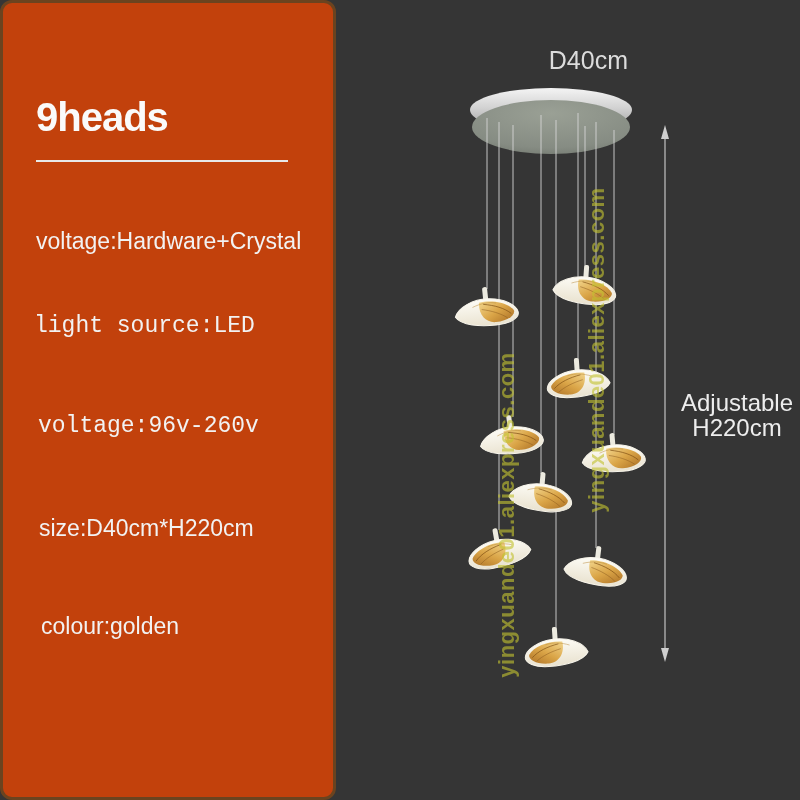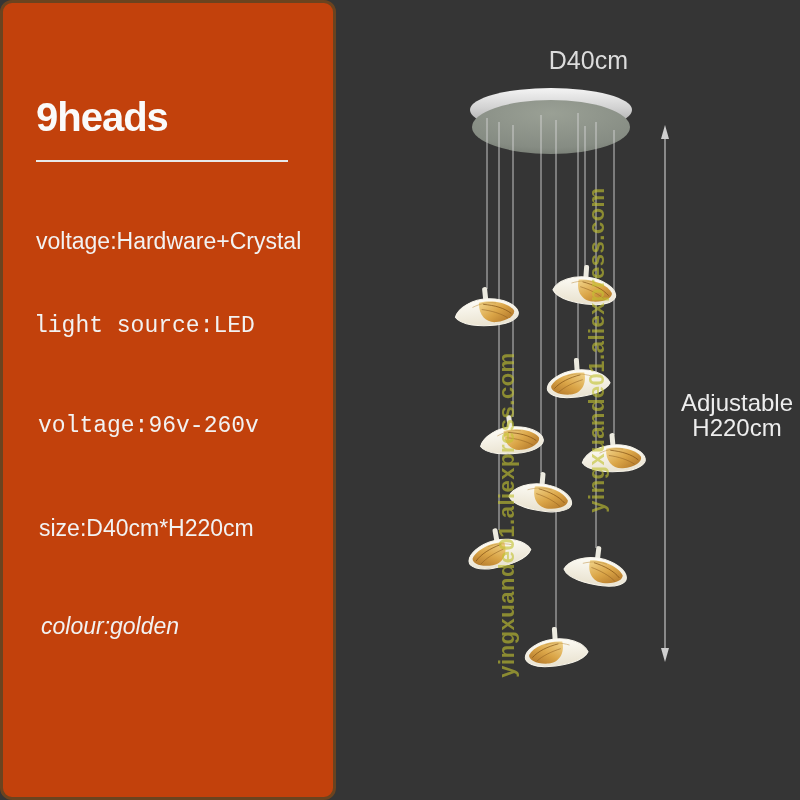--- a/index.html
+++ b/index.html
@@ -25,21 +25,21 @@
     background:#e8e8e8;
   }
   .spec{
     position:absolute;
     font-size:23px;color:#f2f2f2;white-space:nowrap;
   }
   .spec1{left:33px;top:225px;}
   .spec2{left:31px;top:310px;font-family:Liberation Mono, monospace;}
   .spec3{left:35px;top:410px;font-family:Liberation Mono, monospace;}
   .spec4{left:36px;top:512px;}
-  .spec5{left:38px;top:610px;font-style:italic;}
+  .spec5{left:38px;top:610px;}
   
   .stage{position:absolute;left:0;top:0;width:800px;height:800px;}
   .lamp-svg{position:absolute;left:0;top:0;width:800px;height:800px;pointer-events:none;}
   .d-label{
     position:absolute;left:468px;top:46px;width:160px;
     text-align:right;font-size:25px;color:#dcdcdc;
   }
   .adjustable{
     position:absolute;left:657px;top:390px;width:160px;
     text-align:center;font-size:24px;line-height:25px;color:#ededed;

